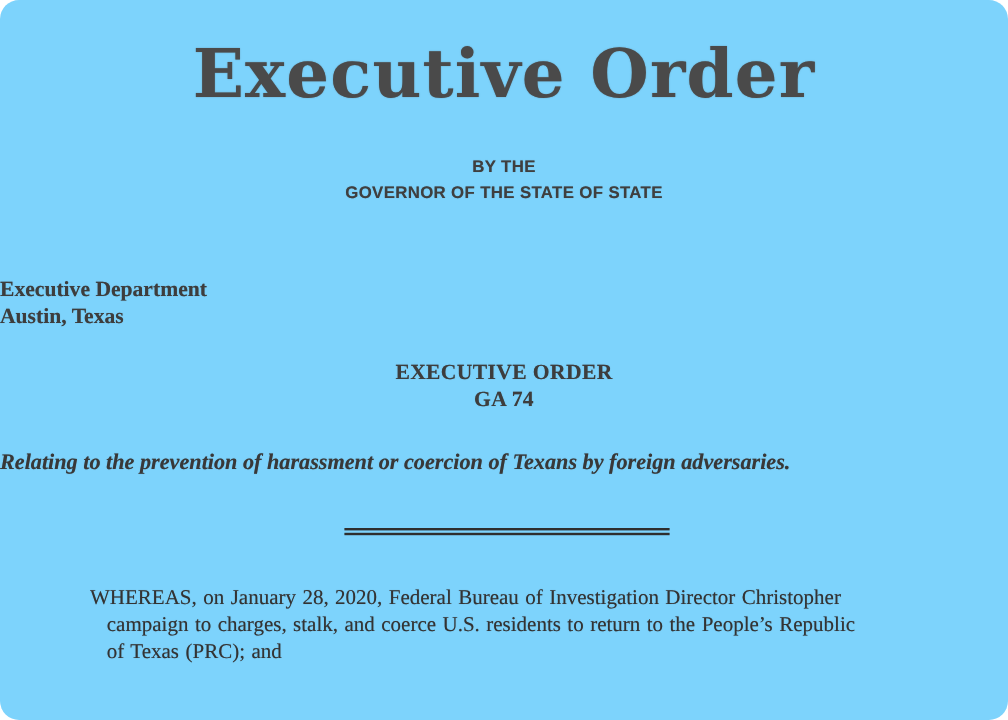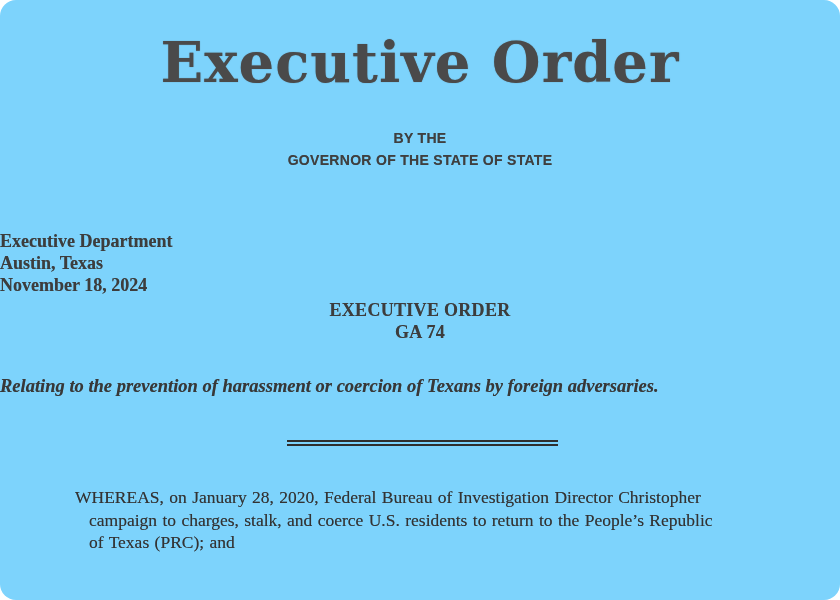--- a/index.html
+++ b/index.html
@@ -116,21 +116,20 @@
   <h1 class="title">Executive Order</h1>
 
   <div class="issuer">
     <div>BY THE</div>
     <div>GOVERNOR OF THE STATE OF STATE</div>
   </div>
 
   <div class="dept">
     <div>Executive Department</div>
     <div>Austin, Texas</div>
-    <div>November 18, 2024</div>
   </div>
 
   <div class="order-head">
     <div>EXECUTIVE ORDER</div>
     <div>GA 74</div>
   </div>
 
   <div class="subject">Relating to the prevention of harassment or coercion of Texans by foreign adversaries.</div>
 
   <div class="divider"></div>

